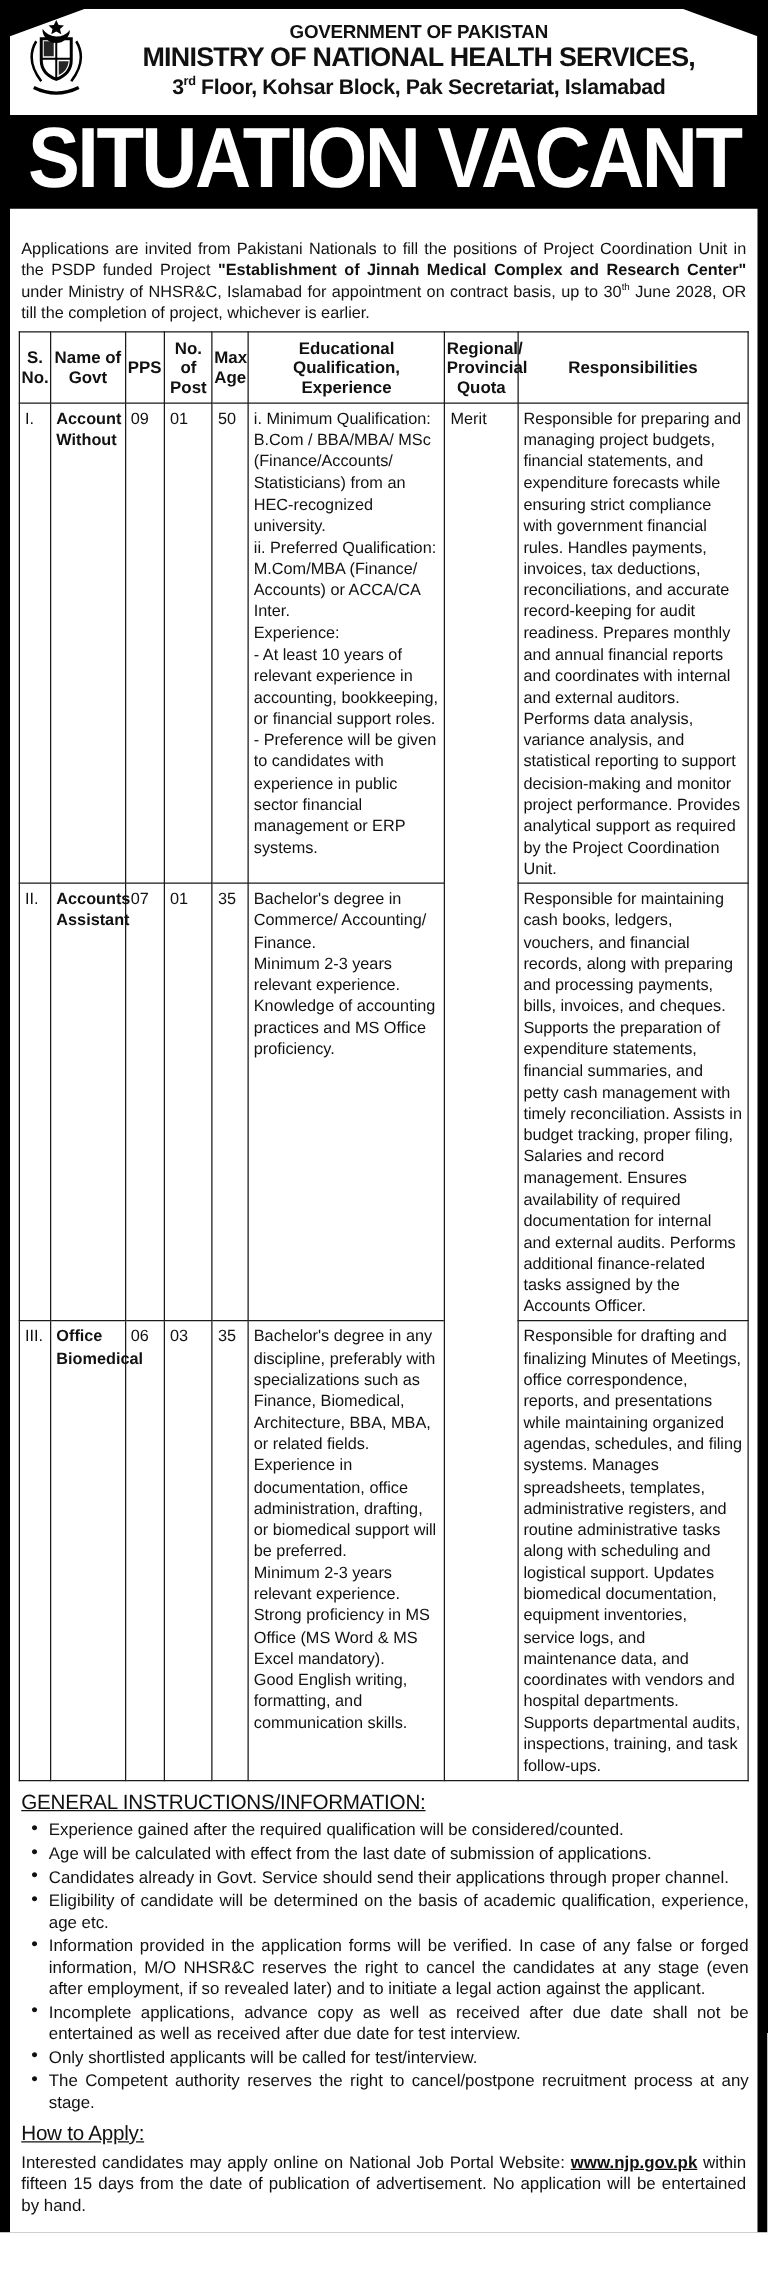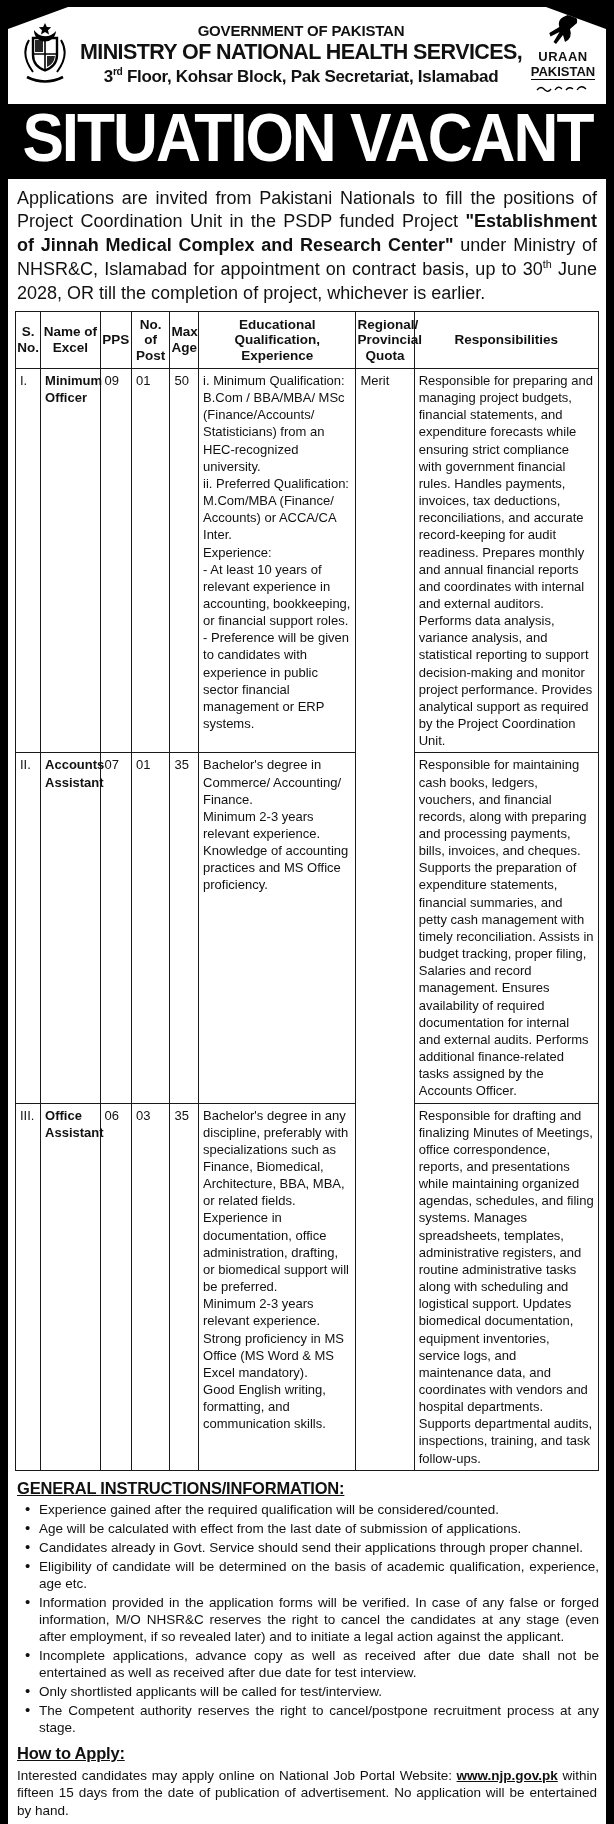--- a/index.html
+++ b/index.html
@@ -39,21 +39,21 @@
     letter-spacing: -2px;
     line-height: 1;
     display: inline-block;
     transform: scale(1.02, 1.12);
     transform-origin: center;
     white-space: nowrap;
   }
 
   
   .content { background: #fff; padding: 6px 7px 4px 7px; }
-  .intro { font-size: 18px; line-height: 1.3; text-align: justify; padding: 2px 2px 6px 2px; }
+  .intro { font-size: 13px; line-height: 1.3; text-align: justify; padding: 2px 2px 6px 2px; margin-top: 16px; }
   .intro b { font-weight: bold; }
 
   table.vacancy { width: 100%; border-collapse: collapse; table-layout: fixed; }
   table.vacancy th, table.vacancy td { border: 1.6px solid #1a1a1a; }
   table.vacancy th {
     font-size: 13.5px; font-weight: bold; text-align: center; vertical-align: middle;
     line-height: 1.15; padding: 4px 1px; height: 57px;
   }
   table.vacancy td {
     font-size: 13px; line-height: 1.32; vertical-align: top;
@@ -62,21 +62,21 @@
   td.c { text-align: center; }
   td.post-name { font-weight: bold; }
   .preline { white-space: pre-line; }
   tr.row-1 { height: 340px; }
   tr.row-2 { height: 320px; }
   tr.row-3 { height: 362px; }
 
   
   .instructions { padding-top: 6px; }
   .sec-heading {
-    font-size: 16.5px; font-weight: bold; text-decoration: underline;
+    font-size: 16.5px; font-weight: normal; text-decoration: underline;
     letter-spacing: -0.2px; margin: 2px 0 3px 2px;
   }
   .instructions ul { list-style: none; padding-left: 10px; }
   .instructions li {
     font-size: 13.5px; line-height: 1.26; margin: 2px 0;
     padding-left: 14px; position: relative; text-align: justify;
   }
   .instructions li::before {
     content: "•"; position: absolute; left: 0; top: -1px; font-size: 15px;
   }
@@ -100,30 +100,20 @@
         <path d="M26 18 v32 M14 34 h24" stroke="#000" stroke-width="1.6"></path>
         <path d="M16 20 h8 v12 h-8 z M28 36 h8 q-1 8 -8 11 z" fill="#000" opacity="0.85"></path>
         <path d="M10 20 q-9 15 4 32 M42 20 q9 15 -4 32" fill="none" stroke="#000" stroke-width="2"></path>
         <path d="M8 57 q18 9 36 0" fill="none" stroke="#000" stroke-width="2.6"></path>
       </svg>
     </div>
     <div class="head-text">
       <div class="head-govt">GOVERNMENT OF PAKISTAN</div>
       <div class="head-ministry">MINISTRY OF NATIONAL HEALTH SERVICES,</div>
       <div class="head-addr"><span>3</span><sup>rd</sup><span> Floor, Kohsar Block, Pak Secretariat, Islamabad</span></div>
-    </div>
-    <div class="uraan">
-      <svg width="42" height="34" viewBox="0 0 40 34" aria-hidden="true">
-        <path d="M29 1 q6 2 5 9 l-7 6 q3 9 -5 13 l-2 -7 -7 9 -2.5 -2 6 -10 -9 4.5 -1.2 -3.5 10 -6 q-2 -7 4 -10 q4.5 -2.5 8.7 -3 z" fill="#000"></path>
-      </svg>
-      <div class="uraan-word1">URAAN</div>
-      <div class="uraan-word2">PAKISTAN</div>
-      <svg width="56" height="9" viewBox="0 0 56 9" aria-hidden="true">
-        <path d="M2 6 q4 -5 8 0 q3 3 6 -1 m4 1 q3 -5 7 -1 m4 1 q3 -4 7 -1 m4 1 q4 -6 9 -1" fill="none" stroke="#000" stroke-width="1.3"></path>
-      </svg>
     </div>
   </div>
 
   <div class="banner">
     <h1>SITUATION VACANT</h1>
   </div>
 
   <div class="content">
 
     <p class="intro"><span>Applications are invited from Pakistani Nationals to fill the positions of Project Coordination Unit in the PSDP funded Project </span><b>"Establishment of Jinnah Medical Complex and Research Center"</b><span> under Ministry of NHSR&amp;C, Islamabad for appointment on contract basis, up to 30</span><sup>th</sup><span> June 2028, OR till the completion of project, whichever is earlier.</span></p>
@@ -135,33 +125,33 @@
           <col style="width:5.4%">
           <col style="width:6.6%">
         <col style="width:4.9%">
           <col style="width:27.0%">
           <col style="width:10.0%">
           <col style="width:31.6%">
       </colgroup>
       <thead>
         <tr>
           <th>S. No.</th>
-          <th>Name of Excel</th>
+          <th>Name of Govt</th>
           <th>PPS</th>
           <th>No. of Post</th>
           <th>Max Age</th>
           <th>Educational Qualification, Experience</th>
           <th>Regional/ Provincial Quota</th>
           <th>Responsibilities</th>
         </tr>
       </thead>
       <tbody>
         <tr class="row-1">
           <td class="c">I.</td>
-          <td class="post-name">Minimum Officer</td>
+          <td class="post-name">Account Without</td>
           <td class="c">09</td>
           <td class="c">01</td>
           <td class="c">50</td>
           <td class="preline">i. Minimum Qualification:
 B.Com / BBA/MBA/ MSc (Finance/Accounts/ Statisticians) from an HEC-recognized university.
 ii. Preferred Qualification:
 M.Com/MBA (Finance/ Accounts) or ACCA/CA Inter.
 Experience:
 - At least 10 years of relevant experience in accounting, bookkeeping, or financial support roles.
 - Preference will be given to candidates with experience in public sector financial management or ERP systems.</td>
@@ -174,21 +164,21 @@
           <td class="c">07</td>
           <td class="c">01</td>
           <td class="c">35</td>
           <td class="preline">Bachelor's degree in Commerce/ Accounting/ Finance.
 Minimum 2-3 years relevant experience.
 Knowledge of accounting practices and MS Office proficiency.</td>
           <td class="preline">Responsible for maintaining cash books, ledgers, vouchers, and financial records, along with preparing and processing payments, bills, invoices, and cheques. Supports the preparation of expenditure statements, financial summaries, and petty cash management with timely reconciliation. Assists in budget tracking, proper filing, Salaries and record management. Ensures availability of required documentation for internal and external audits. Performs additional finance-related tasks assigned by the Accounts Officer.</td>
         </tr>
         <tr class="row-3">
           <td class="c">III.</td>
-          <td class="post-name">Office Assistant</td>
+          <td class="post-name">Office Biomedical</td>
           <td class="c">06</td>
           <td class="c">03</td>
           <td class="c">35</td>
           <td class="preline">Bachelor's degree in any discipline, preferably with specializations such as Finance, Biomedical, Architecture, BBA, MBA, or related fields.
 Experience in documentation, office administration, drafting, or biomedical support will be preferred.
 Minimum 2-3 years relevant experience.
 Strong proficiency in MS Office (MS Word &amp; MS Excel mandatory).
 Good English writing, formatting, and communication skills.</td>
           <td class="preline">Responsible for drafting and finalizing Minutes of Meetings, office correspondence, reports, and presentations while maintaining organized agendas, schedules, and filing systems. Manages spreadsheets, templates, administrative registers, and routine administrative tasks along with scheduling and logistical support. Updates biomedical documentation, equipment inventories, service logs, and maintenance data, and coordinates with vendors and hospital departments.
 Supports departmental audits, inspections, training, and task follow-ups.</td>

